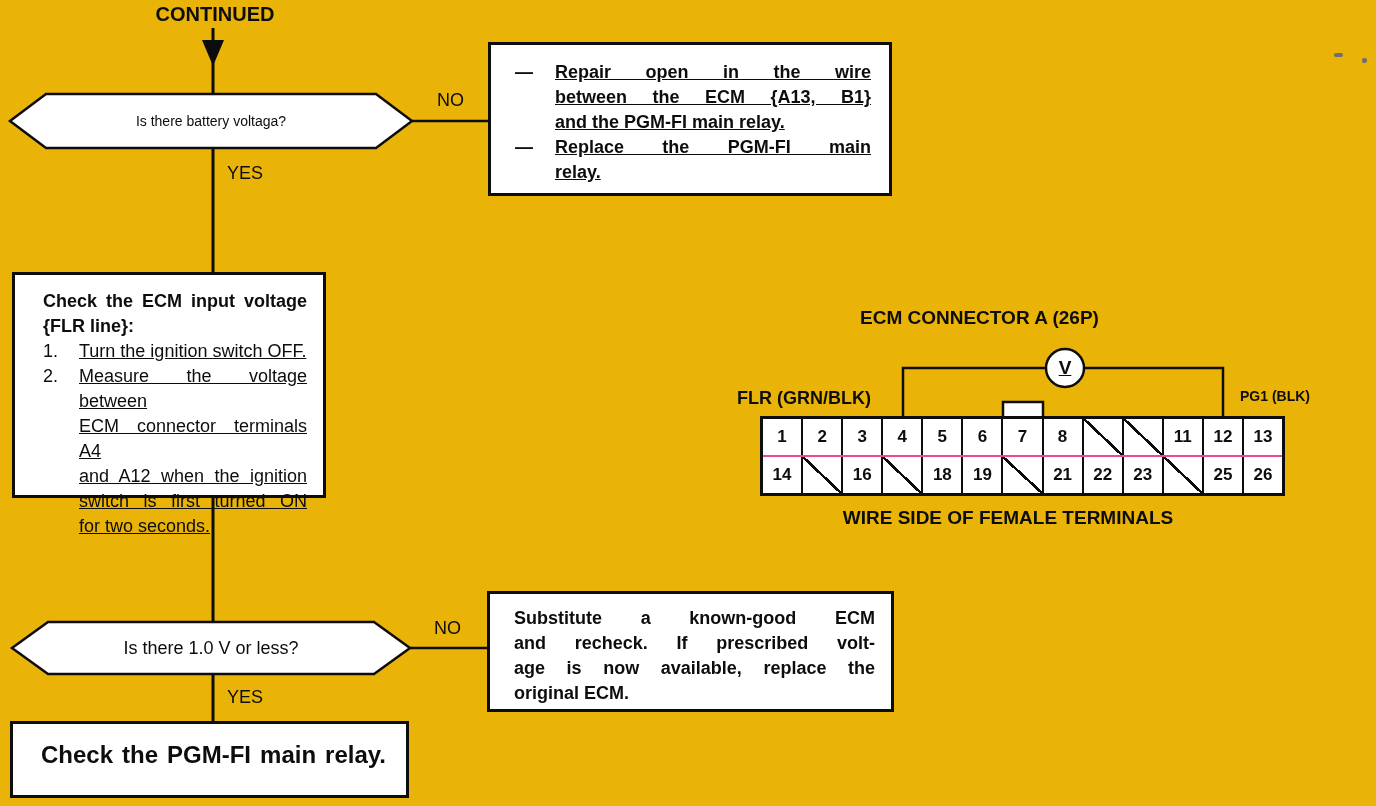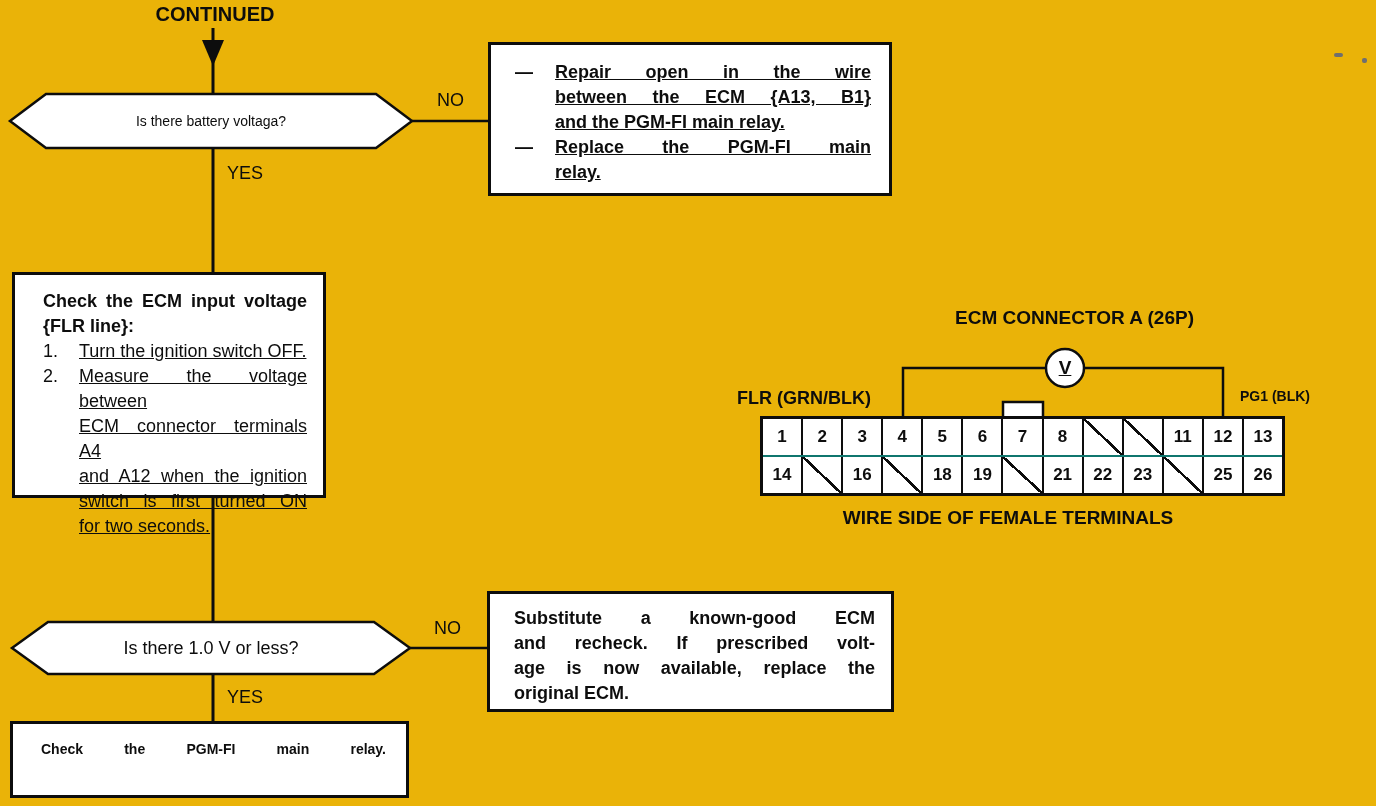--- a/index.html
+++ b/index.html
@@ -16,21 +16,21 @@
   .jlines span:not(:last-child){text-align-last:justify;}
   .stretch-line{display:block;text-align:justify;text-align-last:justify;}
   .item{display:flex;}
   .item .dash{width:40px;flex:0 0 40px;}
   .item .lines{flex:1;text-decoration:underline;}
   .steps .item .dash{width:36px;flex:0 0 36px;}
   
   #pin-grid{position:absolute;left:760px;top:416px;width:525px;border:3px solid #0d0d0d;
             background:#fff;z-index:3;box-sizing:border-box;}
   .pin-row{display:flex;}
-  .pin-row + .pin-row{border-top:2px solid #0f766e;}
+  .pin-row + .pin-row{border-top:2px solid #ec4899;}
   .pin-cell{flex:1 1 0;height:36px;border-left:2px solid #0d0d0d;display:flex;align-items:center;
             justify-content:center;font-weight:bold;font-size:17px;}
   .pin-cell:first-child{border-left:none;}
   .pin-cell.slashed{background:linear-gradient(to top right,transparent 47.5%,#0d0d0d 47.5%,#0d0d0d 52.5%,transparent 52.5%);}
   .speck{position:absolute;background:#6f6f6f;border-radius:2px;z-index:1;}
 </style>
 </head>
 <body>
 
 <div id="page">
@@ -116,25 +116,25 @@
 
   <div class="abs box b" style="left:487px;top:591px;width:407px;height:121px;padding:12px 16px 0 24px;font-size:18px;line-height:25px;">
     <div class="jlines">
       <span>Substitute a known-good ECM</span>
       <span>and recheck. If prescribed volt-</span>
       <span>age is now available, replace the</span>
       <span>original ECM.</span>
     </div>
   </div>
 
-  <div class="abs box b" style="left:10px;top:721px;width:399px;height:77px;padding:17px 20px 0 28px;font-size:14px;">
+  <div class="abs box b" style="left:10px;top:721px;width:399px;height:77px;padding:17px 20px 0 28px;font-size:24px;">
     <span class="stretch-line">Check the PGM-FI main relay.</span>
   </div>
 
-  <div class="abs lbl b" style="left:860px;top:307px;width:334px;text-align:right;font-size:19px;">ECM CONNECTOR A (26P)</div>
+  <div class="abs lbl b" style="left:860px;top:307px;width:334px;text-align:left;font-size:19px;">ECM CONNECTOR A (26P)</div>
 
   <div class="abs lbl b" style="left:737px;top:388px;font-size:18px;">FLR (GRN/BLK)</div>
   <div class="abs lbl b" style="left:1240px;top:388px;font-size:14px;">PG1 (BLK)</div>
 
   <div class="abs lbl b center" style="left:1051px;top:355px;width:28px;height:26px;font-size:19px;text-decoration:underline;">V</div>
 
   <div id="pin-grid">
       <div class="pin-row">
         <div class="pin-cell">1</div>
         <div class="pin-cell">2</div>

